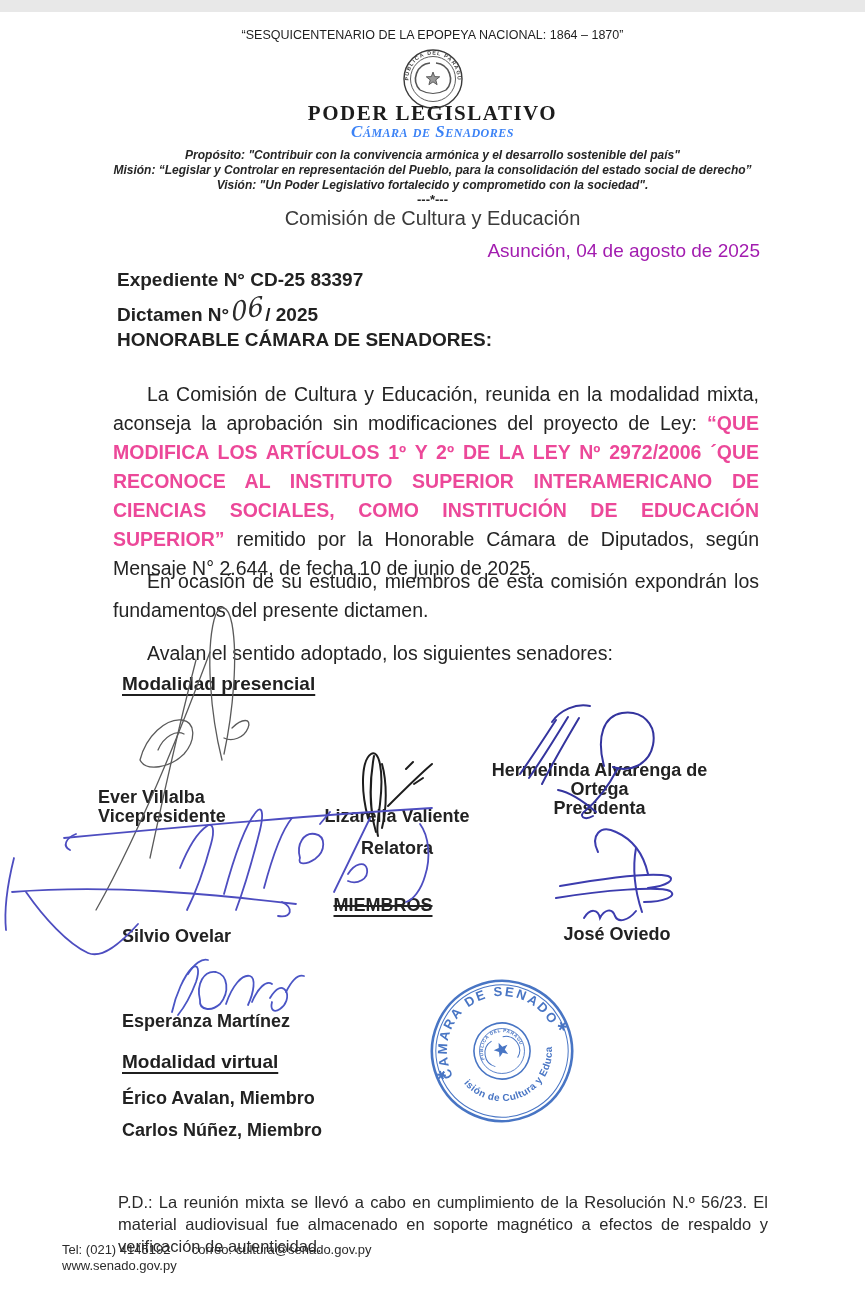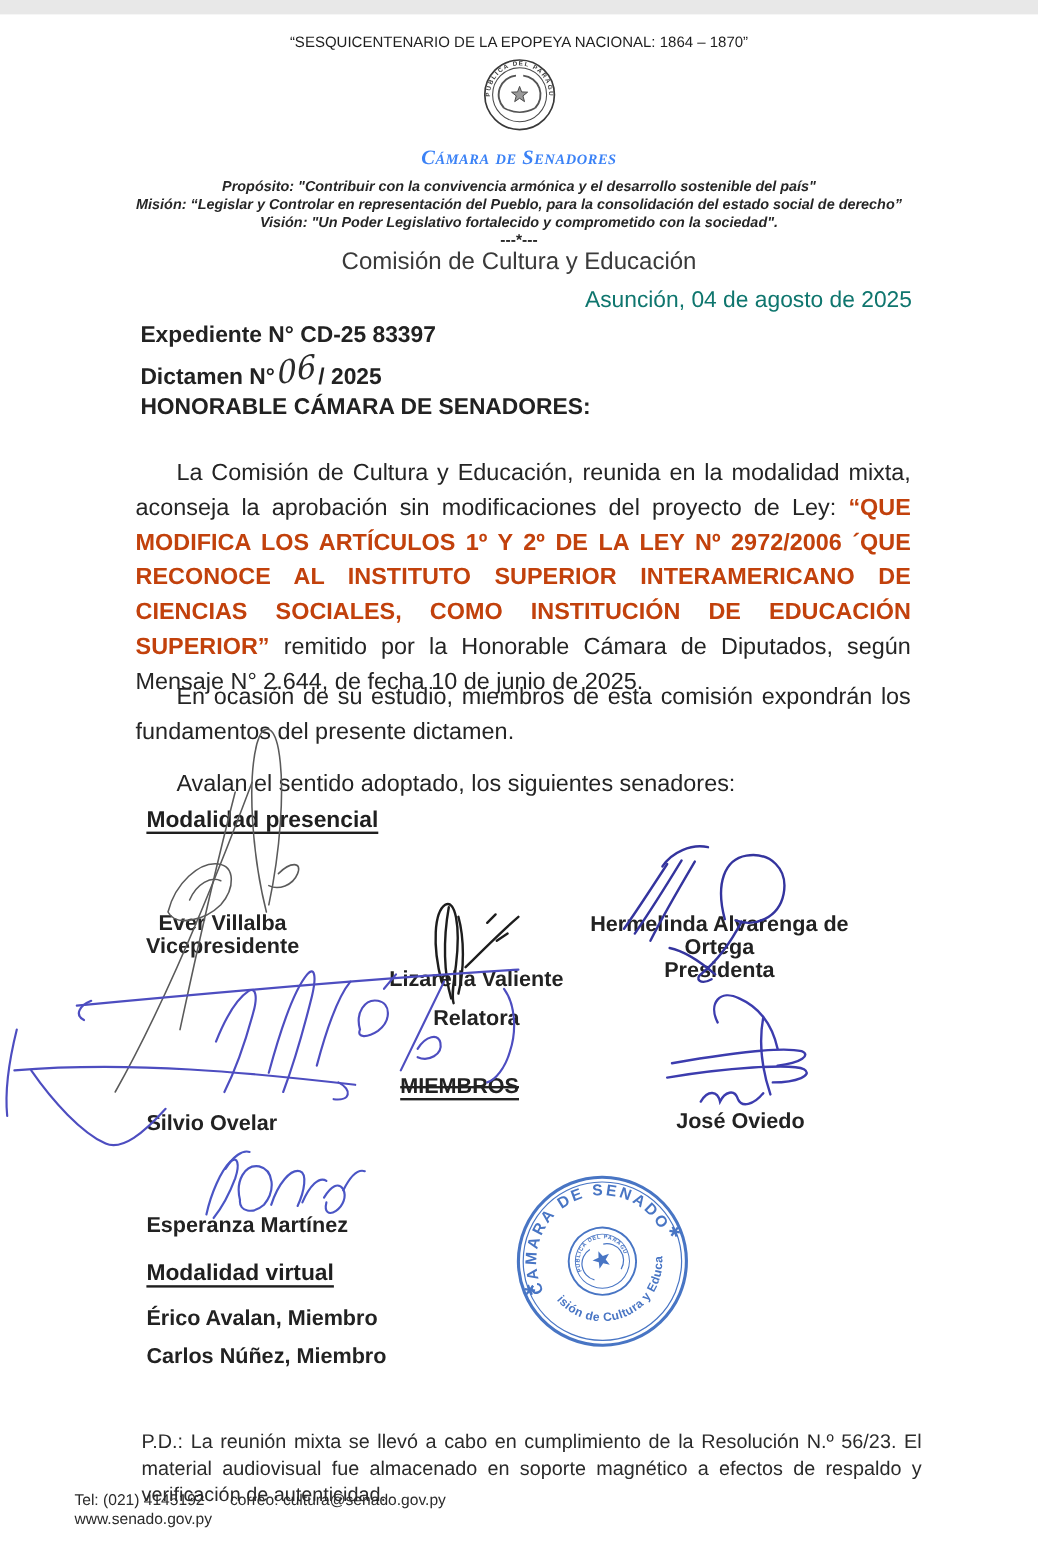--- a/index.html
+++ b/index.html
@@ -8,33 +8,33 @@
   .abs{position:absolute;}
   .ctr{left:0;width:100%;text-align:center;}
   .quote{top:16px;font-size:12.5px;color:#1f1f1f;}
   .poder{top:89px;font-family:"Liberation Serif",serif;font-weight:bold;font-size:21px;letter-spacing:1.5px;color:#1c1c1c;}
   .camara{top:110px;font-family:"Liberation Serif",serif;font-weight:bold;font-style:italic;
           font-variant:small-caps;font-size:17px;letter-spacing:.5px;color:#3b82f6;}
   .motto{font-size:12px;font-weight:bold;font-style:italic;color:#262626;}
   .m1{top:136px;} .m2{top:151px;} .m3{top:166px;}
   .divider{top:180px;font-size:13px;font-weight:bold;}
   .commission{top:195px;font-size:20px;color:#3a3a3a;}
-  .dateline{top:228px;right:105px;font-size:19px;color:#0f766e;}
+  .dateline{top:228px;right:105px;font-size:19px;color:#a21caf;}
   .refline{left:117px;font-size:19px;font-weight:bold;color:#222;}
   .r1{top:257px;} .r2{top:285px;} .r3{top:317px;}
   .handnum{display:inline-block;font-family:"DejaVu Serif",serif;font-style:italic;font-size:26px;
            color:#2b2b2b;transform:rotate(-12deg) skewX(-8deg);position:relative;top:-3px;margin:0 1px 0 2px;font-weight:normal;}
   .para{left:113px;width:646px;font-size:19.5px;line-height:29px;text-align:justify;text-indent:34px;color:#242424;}
   .p1{top:348px;} .p2{top:535px;} .p3{top:607px;}
-  .para b{color:#c2410c;}
+  .para b{color:#ec4899;}
   .heading{font-size:19px;font-weight:bold;color:#1f1f1f;text-decoration:underline;
            text-underline-offset:4px;text-decoration-thickness:2px;}
   .hp{left:122px;top:661px;} .hv{left:122px;top:1039px;}
   .sig-label{font-size:18px;font-weight:bold;color:#222;line-height:19px;}
-  .ever{left:98px;top:748px;width:175px;text-align:center;}
+  .ever{left:98px;top:776px;width:175px;}
   .liza{left:312px;top:795px;width:170px;text-align:center;}
   .rela{left:312px;top:827px;width:170px;text-align:center;}
   .herm{left:462px;top:749px;width:275px;text-align:center;}
   .miem{left:323px;top:884px;width:120px;text-align:center;text-decoration:underline line-through;
         text-underline-offset:4px;text-decoration-thickness:2px;}
   .silv{left:122px;top:915px;} .jose{left:558px;top:913px;width:118px;text-align:center;}
   .espe{left:122px;top:1000px;} .eric{left:122px;top:1077px;} .carl{left:122px;top:1109px;}
   .pd{left:118px;top:1162px;width:650px;font-size:16.5px;line-height:22px;text-align:justify;color:#2a2a2a;}
   .footer{left:62px;top:1230px;font-size:13px;line-height:15.5px;color:#2b2b2b;}
   svg{display:block;}
@@ -55,20 +55,21 @@
       </defs>
     <text font-size="5.2" font-weight="bold" fill="#3a3a3a" letter-spacing="1.2">
       <textPath href="#embArc" startOffset="50%" text-anchor="middle">REPUBLICA DEL PARAGUAY</textPath>
     </text>
     <path d="M 18,42 A 16,16 0 0 1 28,15" fill="none" stroke="#555" stroke-width="1.6"></path>
     <path d="M 44,42 A 16,16 0 0 0 34,15" fill="none" stroke="#555" stroke-width="1.6"></path>
     <path d="M 18,42 Q 31,49 44,42" fill="none" stroke="#555" stroke-width="1.2"></path>
     <polygon points="31,24 32.7,28.6 37.7,28.8 33.8,31.9 35.1,36.7 31,33.9 26.9,36.7 28.2,31.9 24.3,28.8 29.3,28.6" fill="#9a9a9a" stroke="#444" stroke-width="0.8"></polygon>
   </svg>
 
+  <div class="abs ctr poder">PODER LEGISLATIVO</div>
   <div class="abs ctr camara">Cámara de Senadores</div>
   <div class="abs ctr motto m1">Propósito: "Contribuir con la convivencia armónica y el desarrollo sostenible del país"</div>
   <div class="abs ctr motto m2">Misión: “Legislar y Controlar en representación del Pueblo, para la consolidación del estado social de derecho”</div>
   <div class="abs ctr motto m3">Visión: "Un Poder Legislativo fortalecido y comprometido con la sociedad".</div>
   <div class="abs ctr divider">---*---</div>
   <div class="abs ctr commission">Comisión de Cultura y Educación</div>
   <div class="abs dateline">Asunción, 04 de agosto de 2025</div>
 
   <div class="abs refline r1">Expediente N° CD-25 83397</div>
   <div class="abs refline r2">

